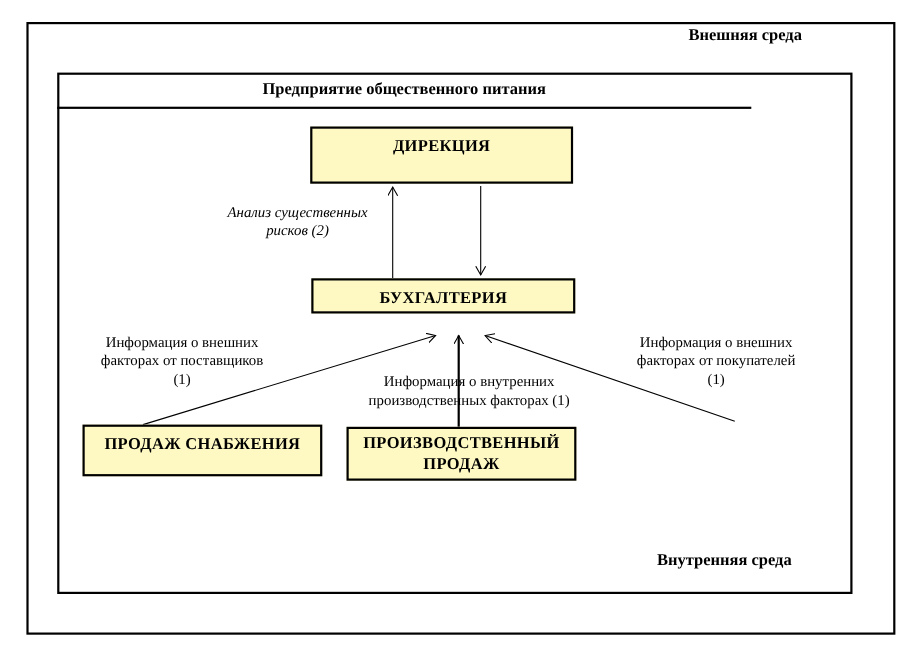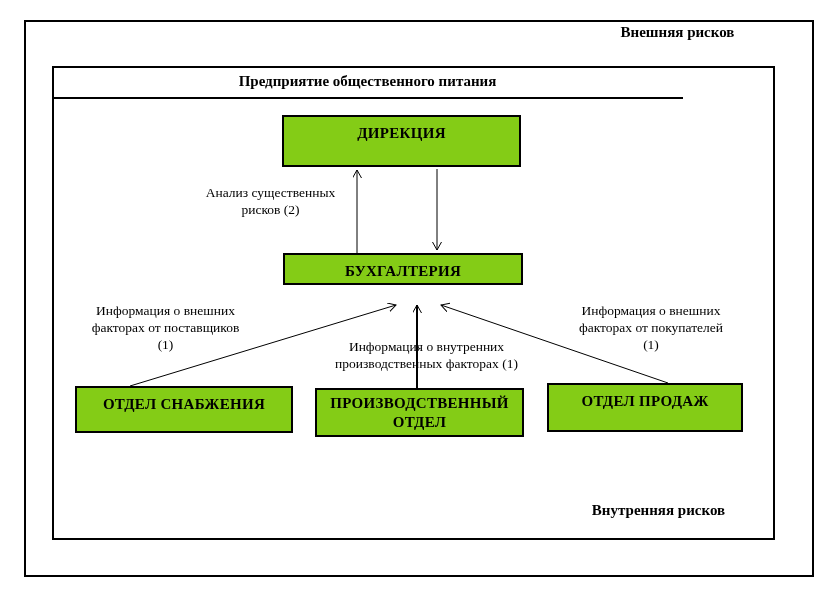--- a/index.html
+++ b/index.html
@@ -45,21 +45,21 @@
     position: absolute;
     font-weight: bold;
     font-size: 15px;
     text-align: center;
   }
   .corner-label.external { left: 580px; top: 24px;  width: 195px; }
   .corner-label.internal { left: 566px; top: 502px; width: 185px; }
   .node {
     position: absolute;
     border: 2px solid #000000;
-    background: #84cc16;
+    background: #fef9c3;
     font-weight: bold;
     font-size: 15px;
     text-align: center;
     white-space: pre-line;
     letter-spacing: 0.3px;
     line-height: 1.25;
     box-sizing: border-box;
     padding-top: 7px;
   }
   .node.direkciya     { left: 282px; top: 115px; width: 239px; height: 52px; }
@@ -67,40 +67,40 @@
   .node.snabzheniya   { left: 75px;  top: 386px; width: 218px; height: 47px; }
   .node.proizvodstvo  { left: 315px; top: 388px; width: 209px; height: 49px; padding-top: 4px; }
   .node.prodazh       { left: 547px; top: 383px; width: 196px; height: 49px; }
   .edge-label {
     position: absolute;
     font-size: 13.5px;
     text-align: center;
     white-space: pre-line;
     line-height: 1.25;
   }
-  .edge-label.analiz      { left: 183px; top: 185px; width: 175px; }
+  .edge-label.analiz      { left: 183px; top: 185px; width: 175px; font-style: italic; }
   .edge-label.reshenie    { left: 437px; top: 185px; width: 175px; }
   .edge-label.postavshiki { left: 72px;  top: 303px; width: 187px; }
   .edge-label.vnutrennie  { left: 300px; top: 339px; width: 253px; }
   .edge-label.pokupateli  { left: 555px; top: 303px; width: 192px; }
   .arrow-layer {
     position: absolute;
     left: 0; top: 0;
     width: 819px; height: 594px;
     pointer-events: none;
   }
 </style>
 </head>
 <body>
 
 <div class="canvas">
 
   <div class="outer-frame"></div>
 
-  <div class="corner-label external">Внешняя рисков</div>
+  <div class="corner-label external">Внешняя среда</div>
 
   <div class="inner-frame"></div>
 
   <div class="enterprise-title">Предприятие общественного питания</div>
 
   <svg class="arrow-layer" viewBox="0 0 819 594" xmlns="http://www.w3.org/2000/svg">
     <defs>
       <marker id="ah" markerWidth="12" markerHeight="12" refX="8" refY="4.5" orient="auto" markerUnits="userSpaceOnUse">
         <path d="M0,0 L8,4.5 L0,9" fill="none" stroke="#000000" stroke-width="1"></path>
       </marker>
@@ -114,37 +114,36 @@
 
     <line x1="417" y1="388" x2="417" y2="305" stroke="#000000" stroke-width="2" marker-end="url(#ah)"></line>
 
     <line x1="668" y1="383" x2="441" y2="305" stroke="#000000" stroke-width="1" marker-end="url(#ah)"></line>
   </svg>
 
   <div class="node direkciya">ДИРЕКЦИЯ</div>
 
   <div class="node buhgalteriya">БУХГАЛТЕРИЯ</div>
 
-  <div class="node snabzheniya">ОТДЕЛ СНАБЖЕНИЯ</div>
+  <div class="node snabzheniya">ПРОДАЖ СНАБЖЕНИЯ</div>
 
   <div class="node proizvodstvo">ПРОИЗВОДСТВЕННЫЙ
-ОТДЕЛ</div>
+ПРОДАЖ</div>
 
-  <div class="node prodazh">ОТДЕЛ ПРОДАЖ</div>
 
   <div class="edge-label analiz">Анализ существенных
 рисков (2)</div>
 
 
   <div class="edge-label postavshiki">Информация о внешних
 факторах от поставщиков
 (1)</div>
 
   <div class="edge-label vnutrennie">Информация о внутренних
 производственных факторах (1)</div>
 
   <div class="edge-label pokupateli">Информация о внешних
 факторах от покупателей
 (1)</div>
 
-  <div class="corner-label internal">Внутренняя рисков</div>
+  <div class="corner-label internal">Внутренняя среда</div>
 
 </div>
 
 </body></html>

